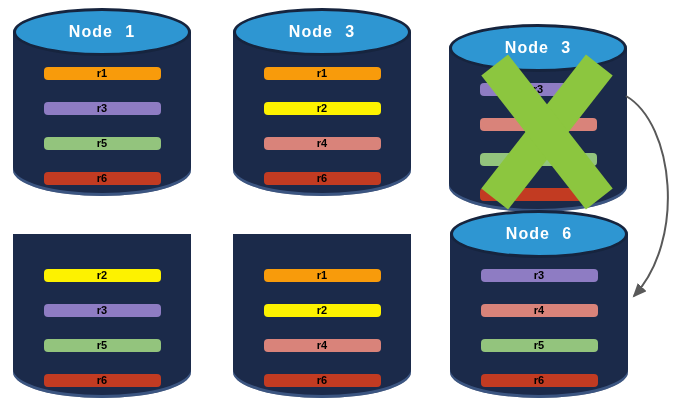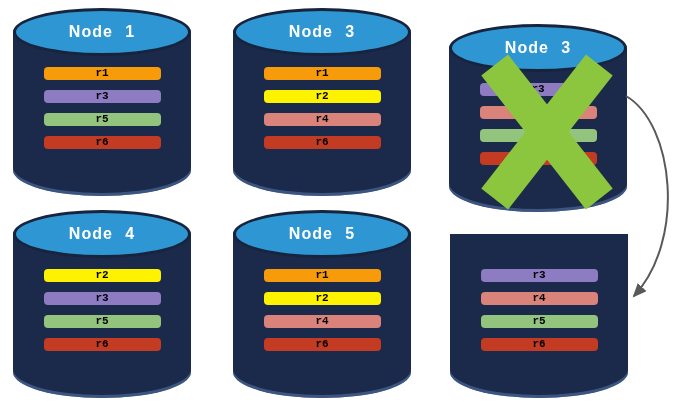--- a/index.html
+++ b/index.html
@@ -59,24 +59,23 @@
     position: absolute;
     left: 0;
     top: 59px;
     width: 178px;
     z-index: 3;
   }
 
   .bar {
     width: 117px;
     height: 13px;
-    margin: 0 auto 10px auto;
+    margin: 0 auto 22px auto;
     border-radius: 4px;
     text-align: center;
-    font-family: Liberation Mono, monospace;
   }
 
   .bar-label {
     display: block;
     font-size: 11px;
     font-weight: bold;
     line-height: 13px;
     color: #000000;
   }
 
@@ -178,62 +177,59 @@
         </div>
     </div>
     <div class="x-mark">
       <div class="x-arm arm-a" style="background: rgb(140, 198, 63);"></div>
       <div class="x-arm arm-b" style="background: rgb(140, 198, 63);"></div>
     </div>
   </div>
 
   <div class="node" style="left:13px; top:210px;">
     <div class="cyl-body"></div>
-    <div class="cyl-top">
-      <span class="node-title">Node 4</span>
-    </div>
     <div class="bars">
       <div class="bar" style="background: rgb(253, 242, 0);">
           <span class="bar-label">r2</span>
         </div>
       <div class="bar" style="background: rgb(142, 124, 195);">
           <span class="bar-label">r3</span>
         </div>
       <div class="bar" style="background: rgb(147, 196, 125);">
           <span class="bar-label">r5</span>
         </div>
       <div class="bar" style="background: rgb(194, 59, 34);">
           <span class="bar-label">r6</span>
         </div>
     </div>
   </div>
 
   <div class="node" style="left:233px; top:210px;">
     <div class="cyl-body"></div>
-    <div class="cyl-top">
-      <span class="node-title">Node 5</span>
-    </div>
     <div class="bars">
       <div class="bar" style="background: rgb(248, 155, 11);">
           <span class="bar-label">r1</span>
         </div>
       <div class="bar" style="background: rgb(253, 242, 0);">
           <span class="bar-label">r2</span>
         </div>
       <div class="bar" style="background: rgb(217, 131, 122);">
           <span class="bar-label">r4</span>
         </div>
       <div class="bar" style="background: rgb(194, 59, 34);">
           <span class="bar-label">r6</span>
         </div>
     </div>
   </div>
 
   <div class="node" style="left:450px; top:210px;">
     <div class="cyl-body"></div>
+    <div class="cyl-top">
+      <span class="node-title">Node 6</span>
+    </div>
     <div class="bars">
       <div class="bar" style="background: rgb(142, 124, 195);">
           <span class="bar-label">r3</span>
         </div>
       <div class="bar" style="background: rgb(217, 131, 122);">
           <span class="bar-label">r4</span>
         </div>
       <div class="bar" style="background: rgb(147, 196, 125);">
           <span class="bar-label">r5</span>
         </div>

